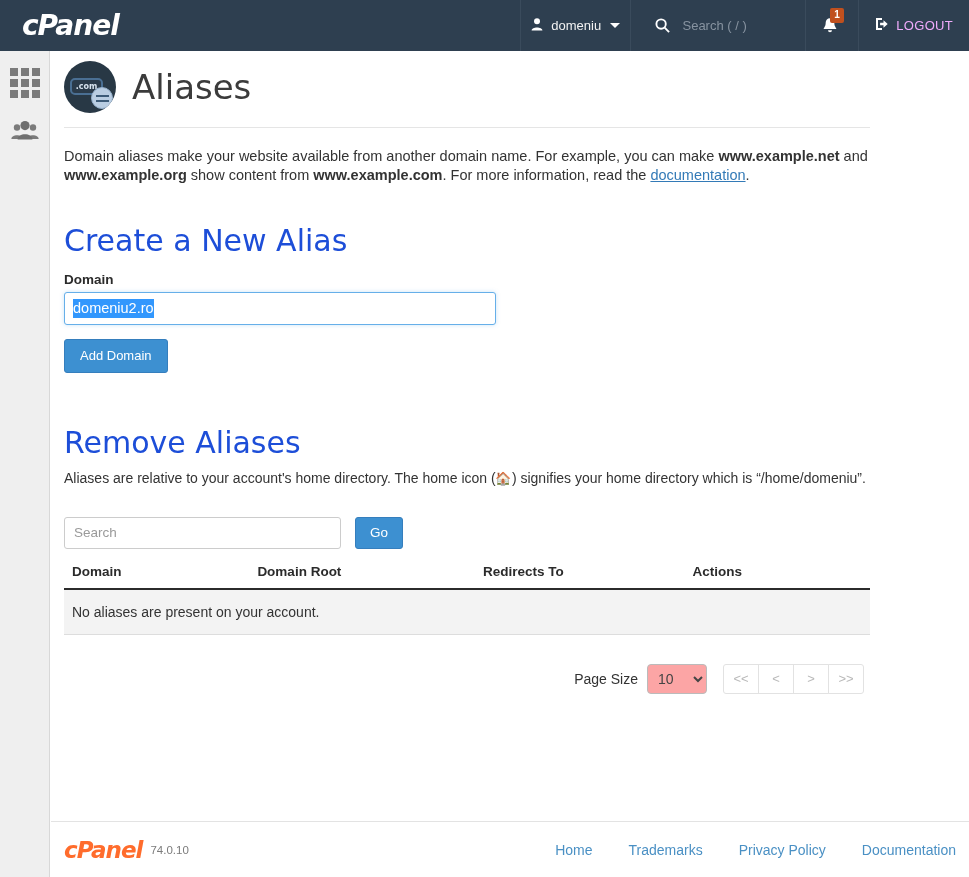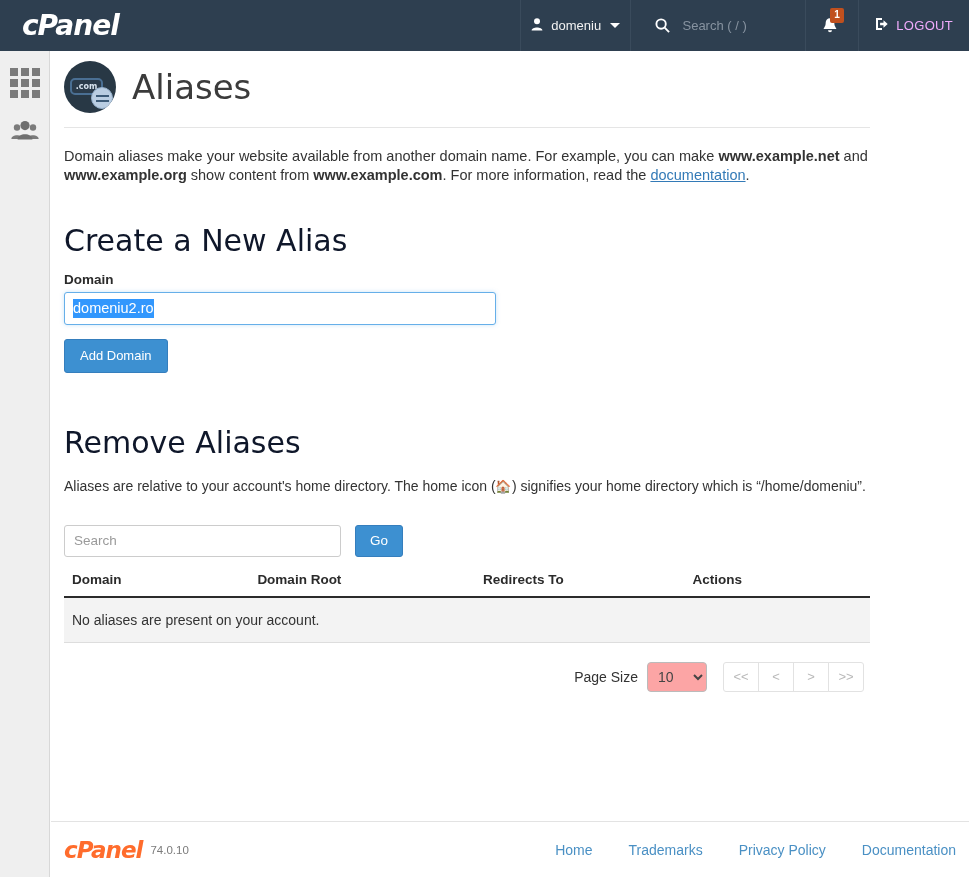--- a/index.html
+++ b/index.html
@@ -171,24 +171,24 @@
     line-height: 19px;
     color: #333333;
   }
   .intro b { font-weight: bold; }
   .intro a { color: #337ab7; text-decoration: underline; }
 
   h2.sect {
     font-family: "DejaVu Sans", sans-serif;
     font-weight: normal;
     font-size: 30px;
-    color: #0f172a;
+    color: #1d4ed8;
     margin: 38px 0 14px 0;
   }
-  h2.sect.remove { margin-top: 52px; margin-bottom: 16px; }
+  h2.sect.remove { margin-top: 52px; margin-bottom: 8px; }
 
   .field-label {
     font-weight: bold;
     font-size: 13.5px;
     color: #2b2b2b;
     margin-bottom: 5px;
   }
   .fake-input {
     width: 432px;
     height: 33px;
@@ -288,21 +288,21 @@
   }
   .col-domain { width: 23%; }
   .col-root   { width: 28%; }
   .col-redir  { width: 26%; }
   .col-act    { width: 23%; }
 
   .pager {
     display: flex;
     align-items: center;
     justify-content: flex-end;
-    margin-top: 19px;
+    margin-top: 29px;
     padding-right: 6px;
   }
   .pager-label { font-size: 14px; color: #333333; margin-right: 9px; }
   .pg-select {
     width: 60px;
     height: 30px;
     font-size: 14px;
     font-family: "Liberation Sans", sans-serif;
     border: 1px solid #bbbbbb;
     border-radius: 4px;

